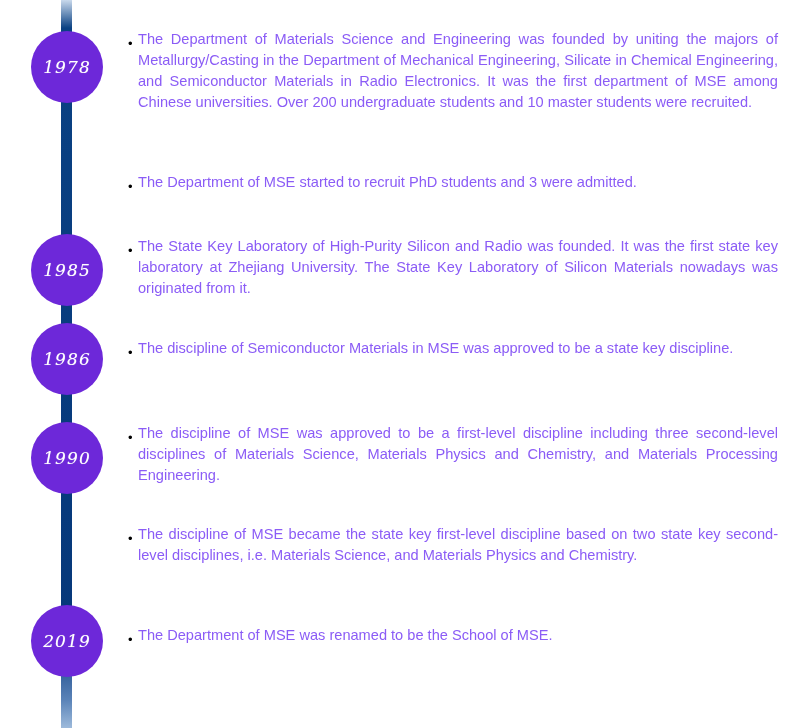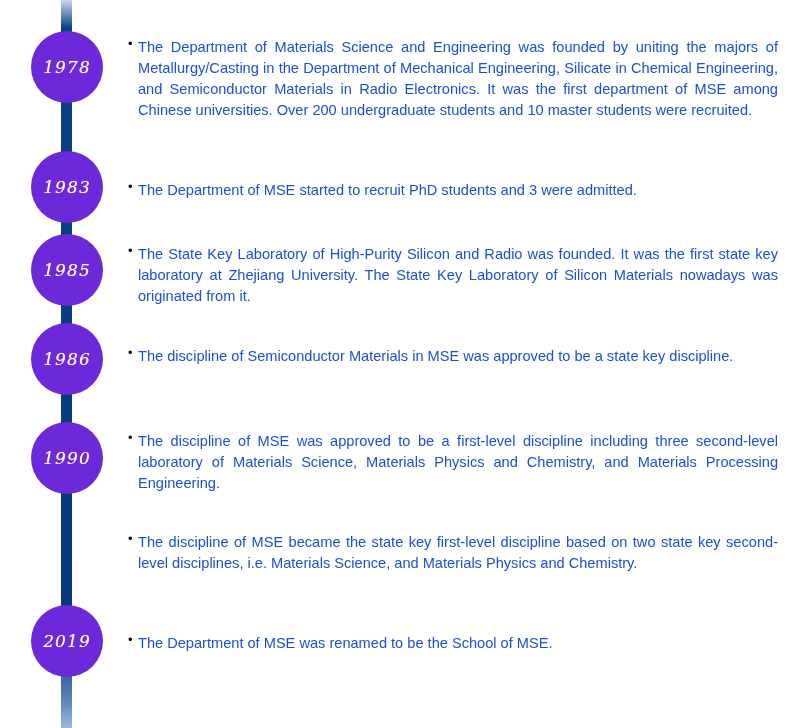--- a/index.html
+++ b/index.html
@@ -68,51 +68,47 @@
   .bullet-dot {
     flex: 0 0 auto;
     width: 10px;
     margin-top: 8px;
     color: #000000;
     font-size: 13px;
     line-height: 1;
   }
   .entry-text {
     flex: 1 1 auto;
-    color: #1d4ed8;
+    color: #8b5cf6;
     font-family: "Liberation Sans", sans-serif;
     font-size: 14.6px;
     line-height: 21px;
     text-align: justify;
     text-justify: inter-word;
     word-spacing: 0px;
-    margin-top: 8px;
   }
   .entry-text.nojustify {
     text-align: left;
   }
 </style>
 </head>
 <body>
 
 <div id="canvas">
 
   <div id="spine"></div>
 
   <div class="year-node" style="top:31px;">
     <span class="year-label">1978</span>
   </div>
   <div class="entry" style="top:29px;">
     <span class="bullet-dot">•</span>
     <span class="entry-text">The Department of Materials Science and Engineering was founded by uniting the majors of Metallurgy/Casting in the Department of Mechanical Engineering, Silicate in Chemical Engineering, and Semiconductor Materials in Radio Electronics. It was the first department of MSE among Chinese universities. Over 200 undergraduate students and 10 master students were recruited.</span>
   </div>
 
-  <div class="year-node" style="top:151px;">
-    <span class="year-label">1983</span>
-  </div>
   <div class="entry" style="top:172px;">
     <span class="bullet-dot">•</span>
     <span class="entry-text nojustify">The Department of MSE started to recruit PhD students and 3 were admitted.</span>
   </div>
 
   <div class="year-node" style="top:234px;">
     <span class="year-label">1985</span>
   </div>
   <div class="entry" style="top:236px;">
     <span class="bullet-dot">•</span>
@@ -125,21 +121,21 @@
   <div class="entry" style="top:338px;">
     <span class="bullet-dot">•</span>
     <span class="entry-text">The discipline of Semiconductor Materials in MSE was approved to be a state key discipline.</span>
   </div>
 
   <div class="year-node" style="top:422px;">
     <span class="year-label">1990</span>
   </div>
   <div class="entry" style="top:423px;">
     <span class="bullet-dot">•</span>
-    <span class="entry-text">The discipline of MSE was approved to be a first-level discipline including three second-level laboratory of Materials Science, Materials Physics and Chemistry, and Materials Processing Engineering.</span>
+    <span class="entry-text">The discipline of MSE was approved to be a first-level discipline including three second-level disciplines of Materials Science, Materials Physics and Chemistry, and Materials Processing Engineering.</span>
   </div>
 
   <div class="entry" style="top:524px;">
     <span class="bullet-dot">•</span>
     <span class="entry-text">The discipline of MSE became the state key first-level discipline based on two state key second-level disciplines, i.e. Materials Science, and Materials Physics and Chemistry.</span>
   </div>
 
   <div class="year-node" style="top:605px;">
     <span class="year-label">2019</span>
   </div>

